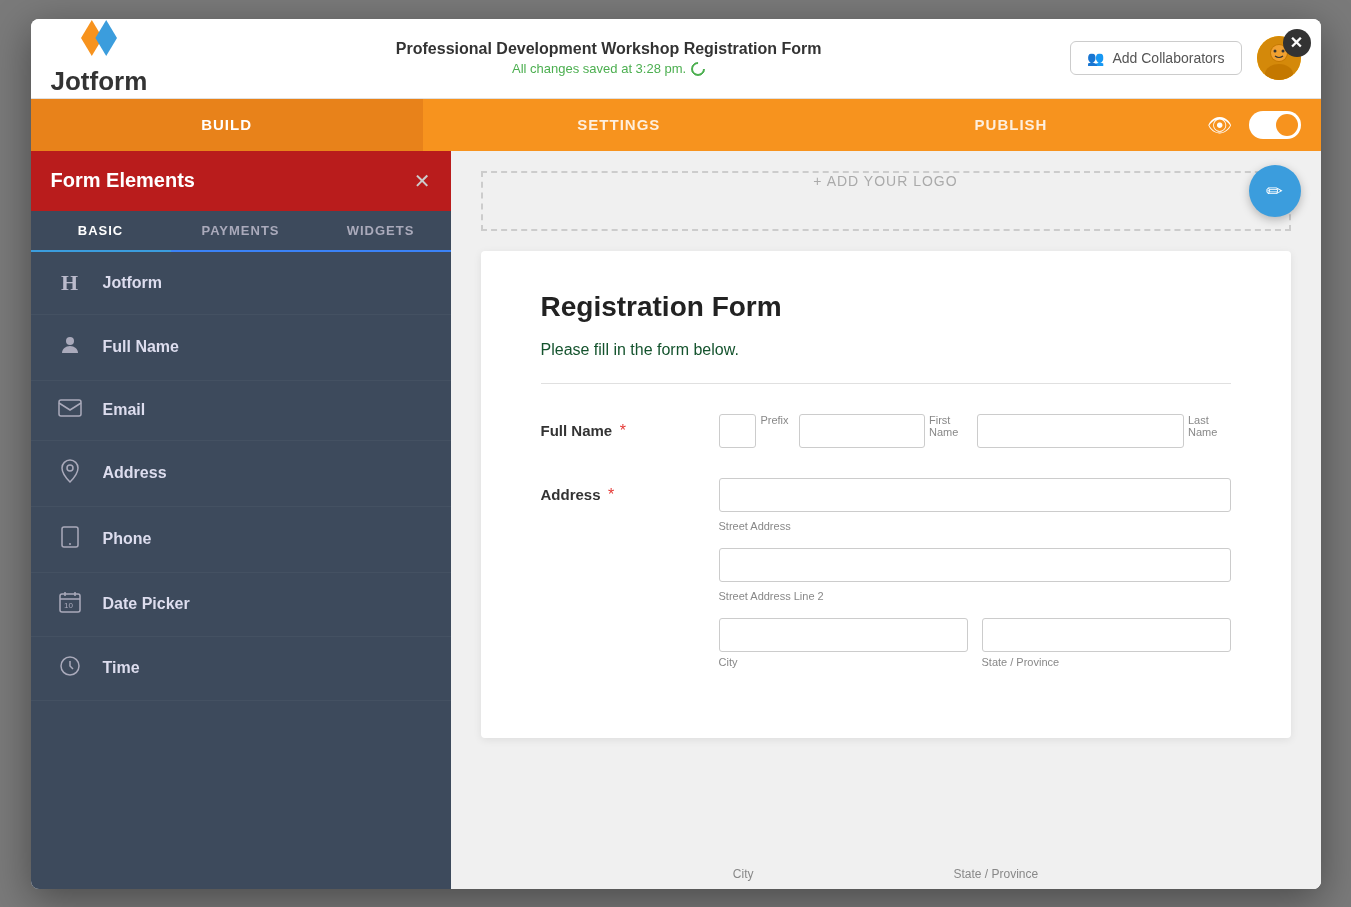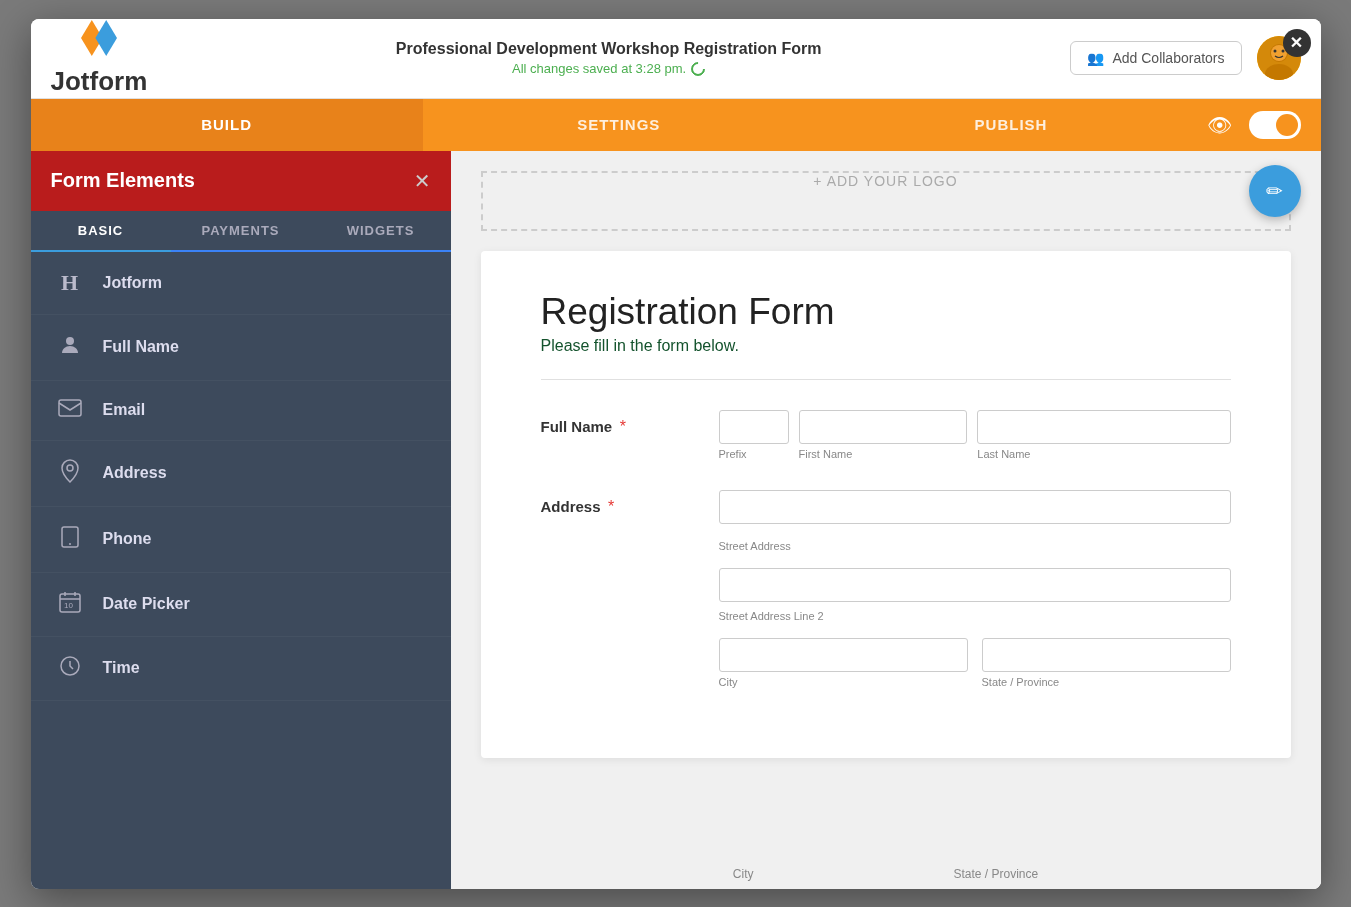--- a/index.html
+++ b/index.html
@@ -337,24 +337,24 @@
 
     .form-card {
       background: #fff;
       margin: 0 30px 30px 30px;
       border-radius: 4px;
       box-shadow: 0 2px 8px rgba(0,0,0,0.08);
       padding: 40px 60px;
     }
 
     .form-heading {
-      font-size: 37px;
-      font-weight: 400;
+      font-size: 28px;
+      font-weight: 700;
       color: #222;
-      margin-bottom: 4px;
+      margin-bottom: 18px;
     }
 
     .form-subheading {
       font-size: 16px;
       color: #14532d;
       margin-bottom: 24px;
     }
 
     .form-divider {
       border: none;
@@ -390,21 +390,21 @@
     }
 
     
     .name-fields {
       display: flex;
       gap: 10px;
     }
 
     .name-field-group {
       display: flex;
-      flex-direction: column;
+      flex-direction: row;
       gap: 4px;
     }
 
     .name-field-group.prefix { width: 70px; }
     .name-field-group.first { flex: 1; }
     .name-field-group.last { flex: 1.5; }
 
     .field-input {
       border: 1px solid #ccc;
       border-radius: 3px;
@@ -653,21 +653,21 @@
           </div>
 
           <div class="form-field">
             <div class="field-label-col">
               <span class="field-label">Address</span>
               <span class="required-star">*</span>
             </div>
             <div class="field-inputs-col">
               <div class="address-row">
                 <input class="field-input" type="text" style="width: 100%;">
-                <div style="margin-top:12px;">
+                <div style="margin-top:4px;">
                   <span class="field-sub-label">Street Address</span>
                 </div>
               </div>
               <div class="address-row">
                 <input class="field-input" type="text" style="width: 100%;">
                 <div style="margin-top:4px;">
                   <span class="field-sub-label">Street Address Line 2</span>
                 </div>
               </div>
               <div class="address-row-last">

